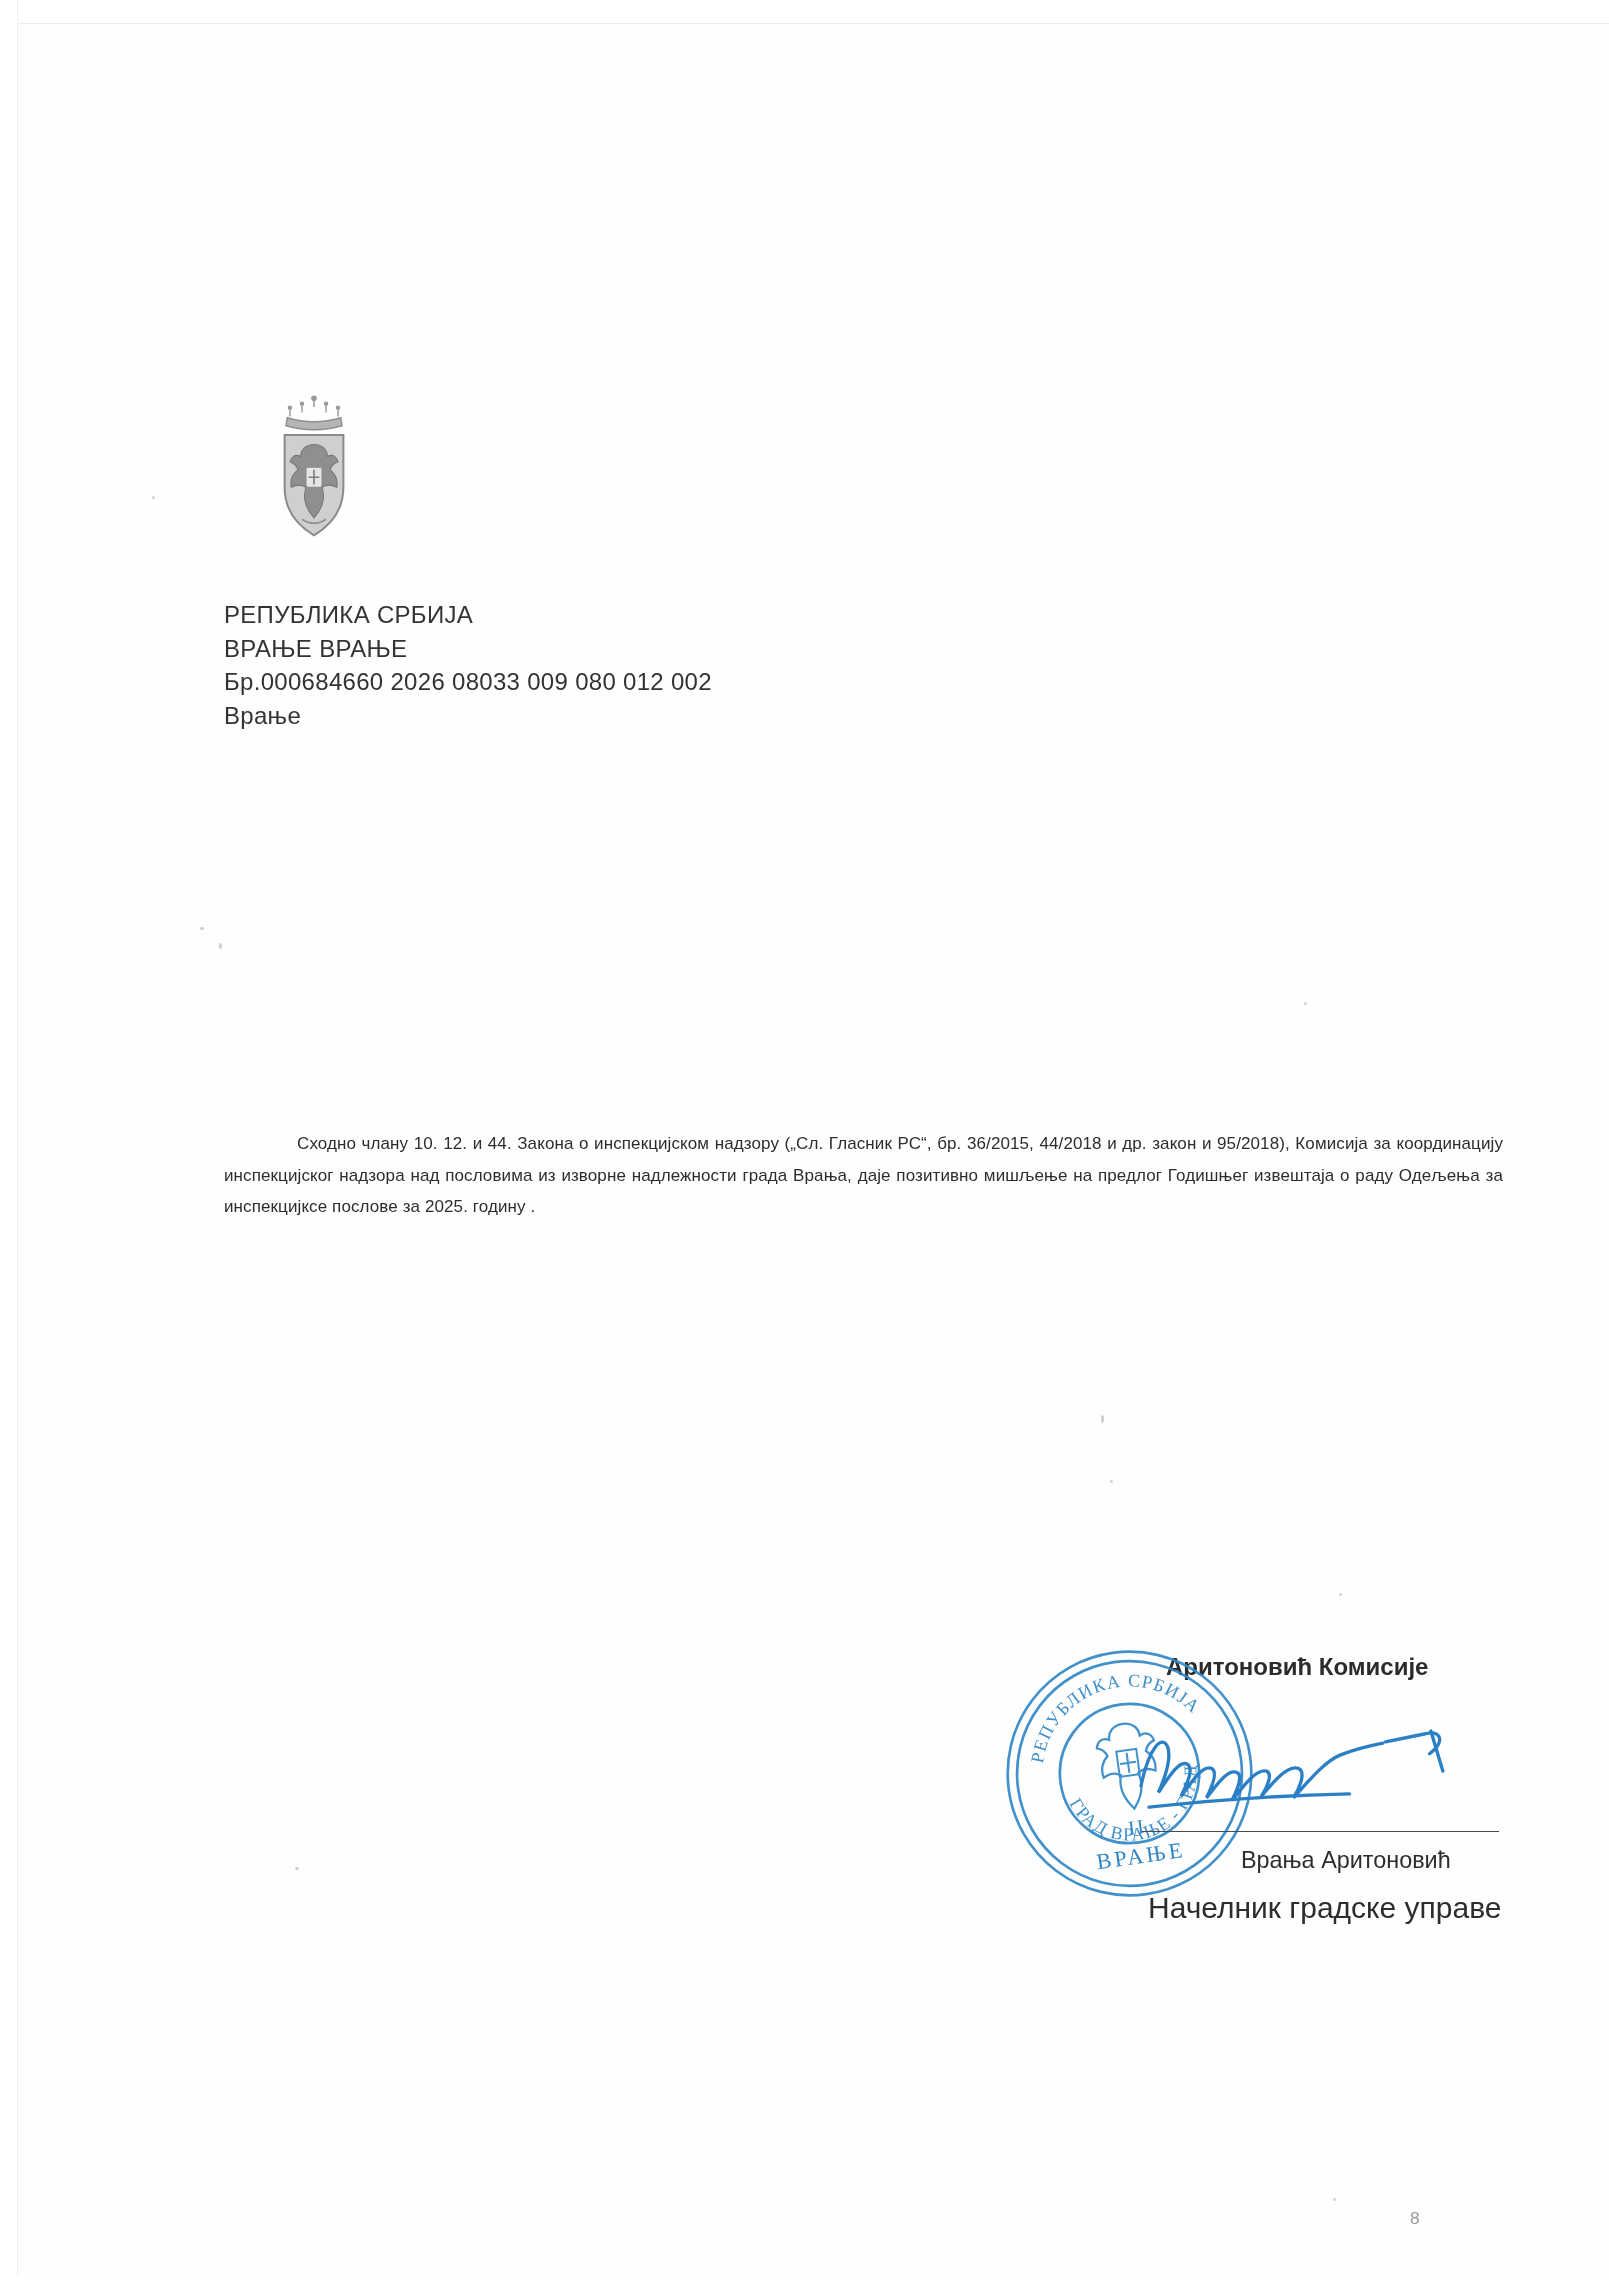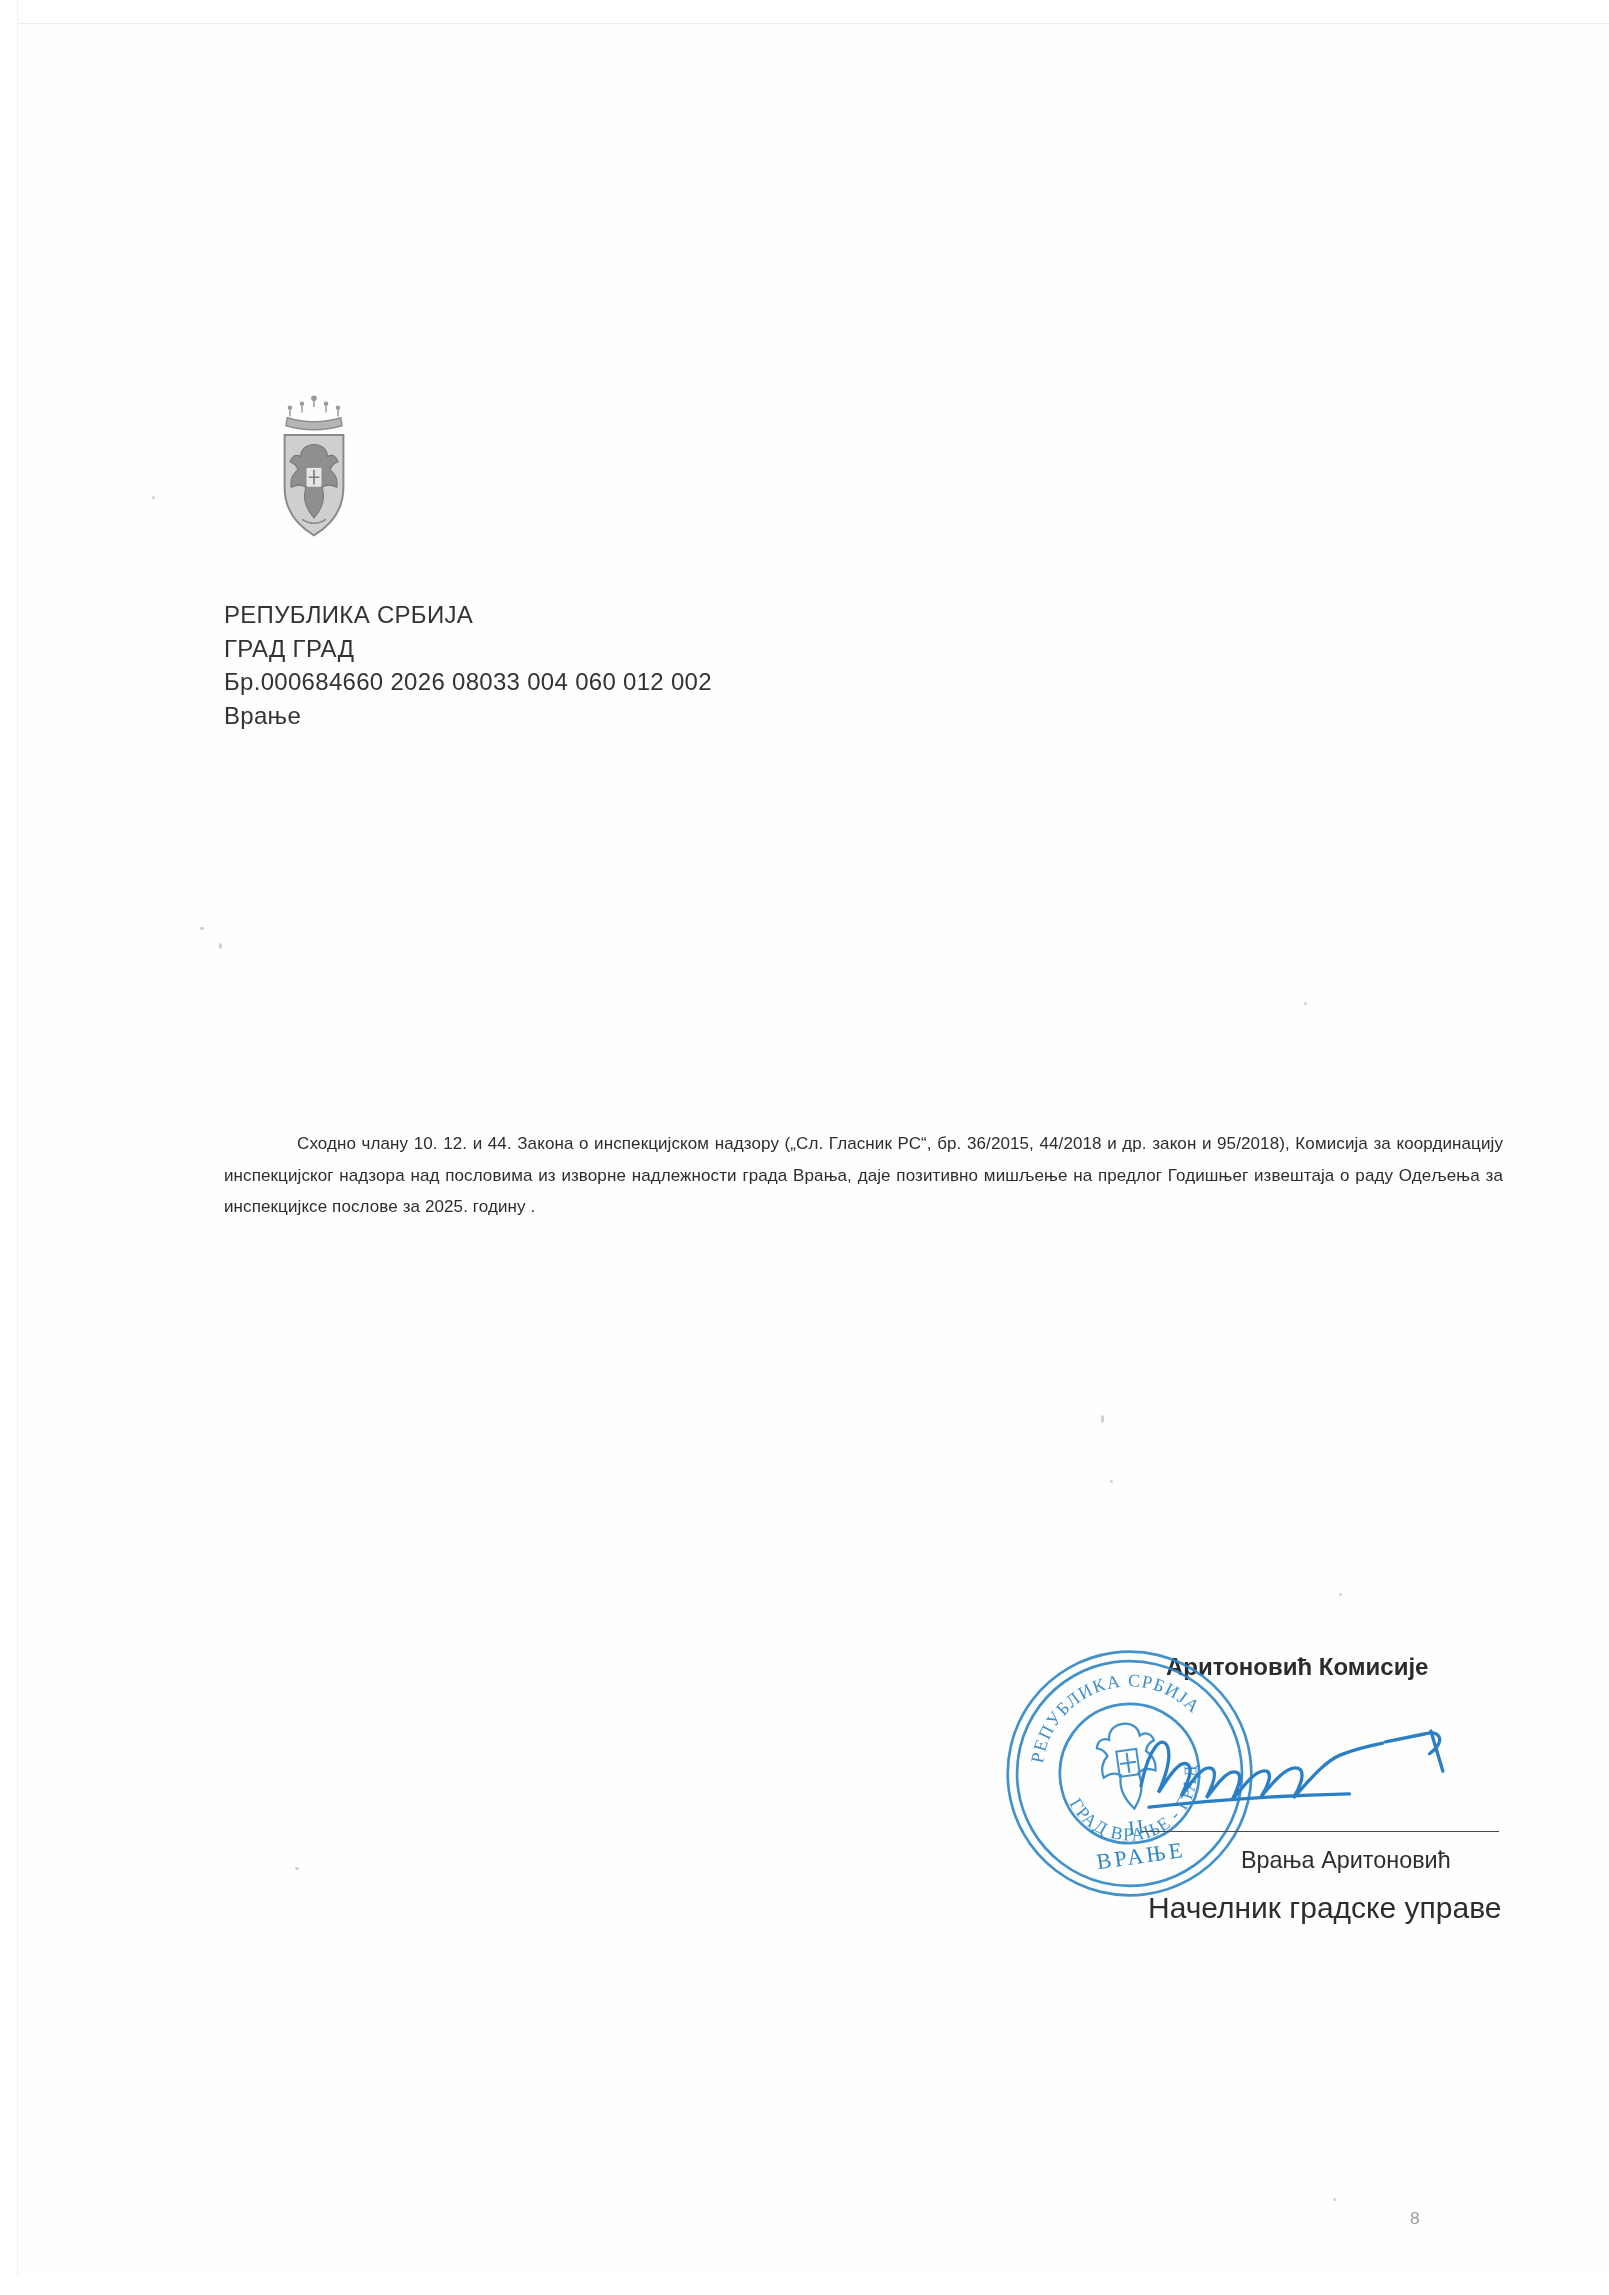--- a/index.html
+++ b/index.html
@@ -186,22 +186,22 @@
         <rect x="58" y="120" width="24" height="30" rx="2" fill="#e6e6e6" stroke="#8a8a8a" stroke-width="1.6"></rect>
         <path d="M70 124 L70 146 M62 135 L78 135" stroke="#7d7d7d" stroke-width="2.4"></path>
 
         <path d="M52 198 Q70 210 88 198" fill="none" stroke="#8f8f8f" stroke-width="2.4"></path>
       </g>
     </svg>
   </div>
 
   <div class="header-block">
     <div>РЕПУБЛИКА СРБИЈА</div>
-    <div>ГРАД ГРАД</div>
-    <div>Бр.000684660 2026 08033 004 060 012 002</div>
+    <div>ВРАЊЕ ВРАЊЕ</div>
+    <div>Бр.000684660 2026 08033 009 080 012 002</div>
     <div>Врање</div>
   </div>
 
   <div class="body-paragraph">Сходно члану 10. 12. и 44. Закона о инспекцијском надзору („Сл. Гласник РС“, бр. 36/2015, 44/2018 и др. закон и 95/2018), Комисија за координацију инспекцијског надзора над пословима из изворне надлежности града Врања, даје позитивно мишљење на предлог Годишњег извештаја о раду  Одељења за инспекцијксе послове за  2025. годину .</div>
 
   <div class="signature-title">Аритоновић Комисије</div>
 
   <div class="stamp">
     <svg width="261" height="261" viewBox="0 0 390 390" xmlns="http://www.w3.org/2000/svg">
       <defs>

